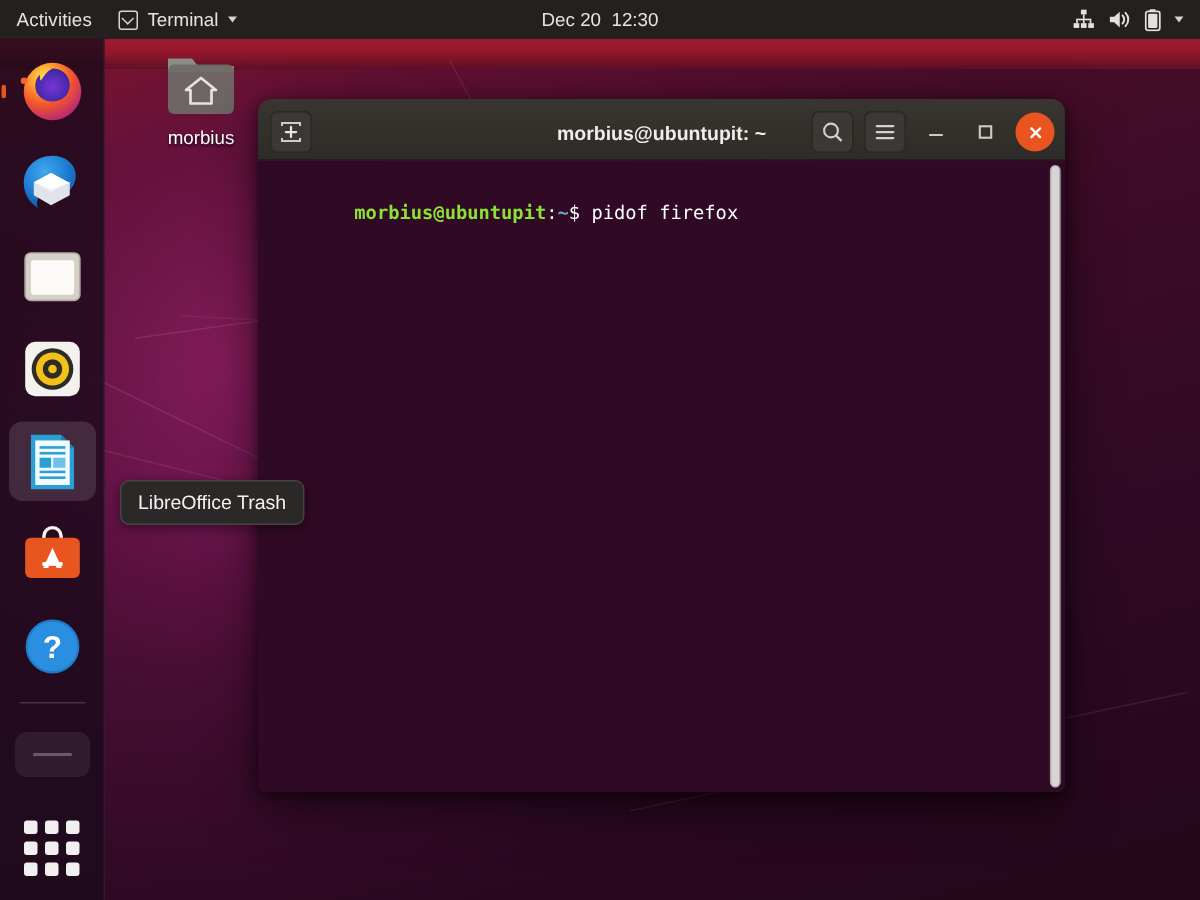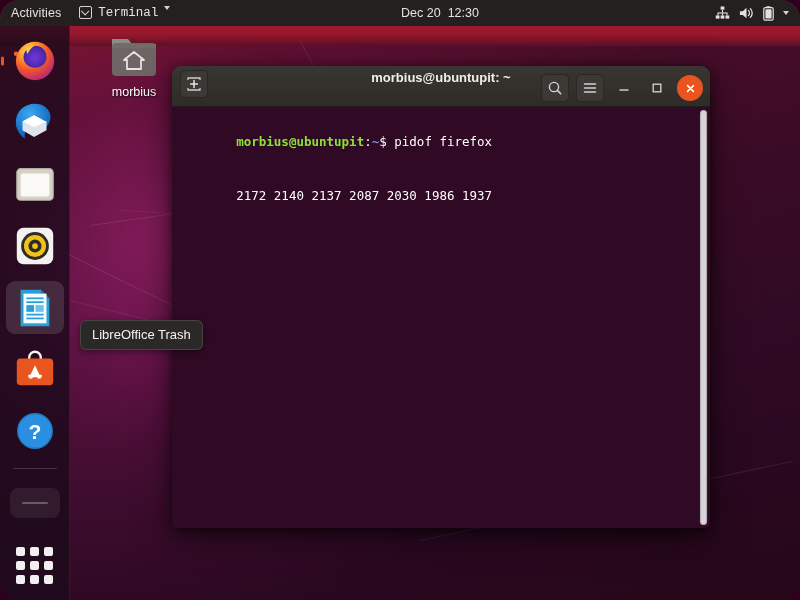--- a/index.html
+++ b/index.html
@@ -2,21 +2,21 @@
 <html><head>
 <meta charset="utf-8">
 <title>Ubuntu Desktop — Terminal</title>
 <style>
   * { margin:0; padding:0; box-sizing:border-box; }
   html, body {
     width:800px; height:600px; overflow:hidden;
     font-family:"Liberation Sans", sans-serif;
     background:#2c001e;
   }
-  #screen { position:relative; width:800px; height:600px; overflow:hidden;border-radius:20px; }
+  #screen { position:relative; width:800px; height:600px; overflow:hidden; }
 
   
   #wallpaper {
     position:absolute; inset:0;
     background:
       radial-gradient(ellipse 500px 360px at 300px 250px, rgba(150,30,110,0.45) 0%, rgba(100,15,75,0.18) 55%, rgba(0,0,0,0) 75%),
       radial-gradient(ellipse 620px 420px at 120px 330px, rgba(130,25,95,0.40) 0%, rgba(0,0,0,0) 70%),
       linear-gradient(165deg, #8f1730 0%, #7c1430 6%, #5d0f2c 16%, #470d28 28%, #3a0b26 45%, #300a24 65%, #2a0820 82%, #250718 100%);
   }
   #wallpaper .topband {
@@ -30,35 +30,35 @@
   .wline { position:absolute; background:rgba(214,140,196,0.17); height:1px; transform-origin:left center; }
   .wline.b { background:rgba(222,160,206,0.12); }
 
   
   #topbar {
     position:absolute; left:0; top:0; width:800px; height:26px;
     background:#23201f; color:#e6e3e1;
     display:flex; align-items:center; font-size:12.5px; z-index:60;
   }
   #topbar .activities { padding:0 10px 0 11px; cursor:pointer; letter-spacing:.1px; }
-  #topbar .appmenu { display:flex; gap:6px; padding:0 8px; cursor:pointer;font-family:Liberation Mono, monospace; }
+  #topbar .appmenu { display:flex; align-items:center; gap:6px; padding:0 8px; cursor:pointer; }
   #topbar .appmenu .tico {
     width:13px; height:13px; border:1.4px solid #d8d4d2; border-radius:2px;
     position:relative; display:inline-block;
   }
   #topbar .appmenu .tico:before {
     content:""; position:absolute; left:2px; top:2.4px;
     width:5px; height:5px;
     border-left:1.3px solid #d8d4d2; border-bottom:1.3px solid #d8d4d2;
     transform:rotate(-45deg) translate(0.6px,-0.4px);
   }
   .caret { width:0;height:0;border-left:3.6px solid transparent;border-right:3.6px solid transparent;border-top:4.2px solid #d6d2d0; }
   #topbar .clock {
     position:absolute; left:50%; transform:translateX(-50%);
-    display:flex; gap:7px; cursor:pointer; font-size:12.5px;margin-left:40px;
+    display:flex; gap:7px; cursor:pointer; font-size:12.5px;
   }
   #topbar .tray { margin-left:auto; display:flex; align-items:center; gap:9px; padding-right:11px; cursor:pointer; }
 
   
   #dock {
     position:absolute; left:0; top:26px; width:70px; height:574px;
     background:rgba(28,10,26,0.80);
     border-right:1px solid rgba(255,255,255,0.07);
     display:flex; flex-direction:column; align-items:center;
     padding-top:8px; z-index:50;
@@ -102,21 +102,21 @@
   #terminal {
     position:absolute; left:172px; top:66px; width:538px; height:462px;
     border-radius:9px 9px 5px 5px; z-index:40;
     box-shadow:0 10px 34px rgba(0,0,0,0.55), 0 2px 8px rgba(0,0,0,0.5);
     overflow:hidden; display:flex; flex-direction:column;
   }
   #titlebar {
     height:41px; flex:0 0 41px;
     background:linear-gradient(180deg,#383533 0%,#323029 60%,#2e2b2a 100%);
     border-bottom:1px solid #201e1d;
-    display:flex; padding:4px 7px 0 8px; gap:6px;
+    display:flex; align-items:center; padding:4px 7px 0 8px; gap:6px;
     position:relative;
   }
   .tb-btn {
     width:28px; height:28px; border-radius:5px;
     background:#3b3836; border:1px solid #2a2725;
     display:flex; align-items:center; justify-content:center; cursor:pointer;
   }
   #wtitle {
     position:absolute; left:50%; transform:translateX(-50%);
     color:#f0eeec; font-size:13px; font-weight:bold; white-space:nowrap;
@@ -380,23 +380,20 @@
         </div>
       </div>
     </div>
 
     <div id="termbody">
 
       <div class="tline">
         <span class="c-user">morbius@ubuntupit</span><span class="c-punct">:</span><span class="c-path">~</span><span class="c-punct">$</span><span class="c-out"> </span><span class="c-out">pidof firefox</span>
       </div>
 
-      <div class="tline">
-        <span class="c-out">2172 2140 2137 2087 2030 1986 1937</span>
-      </div>
 
 
       <div id="scrollbar">
         <div class="thumb"></div>
       </div>
     </div>
   </div>
 
 </div>
 

